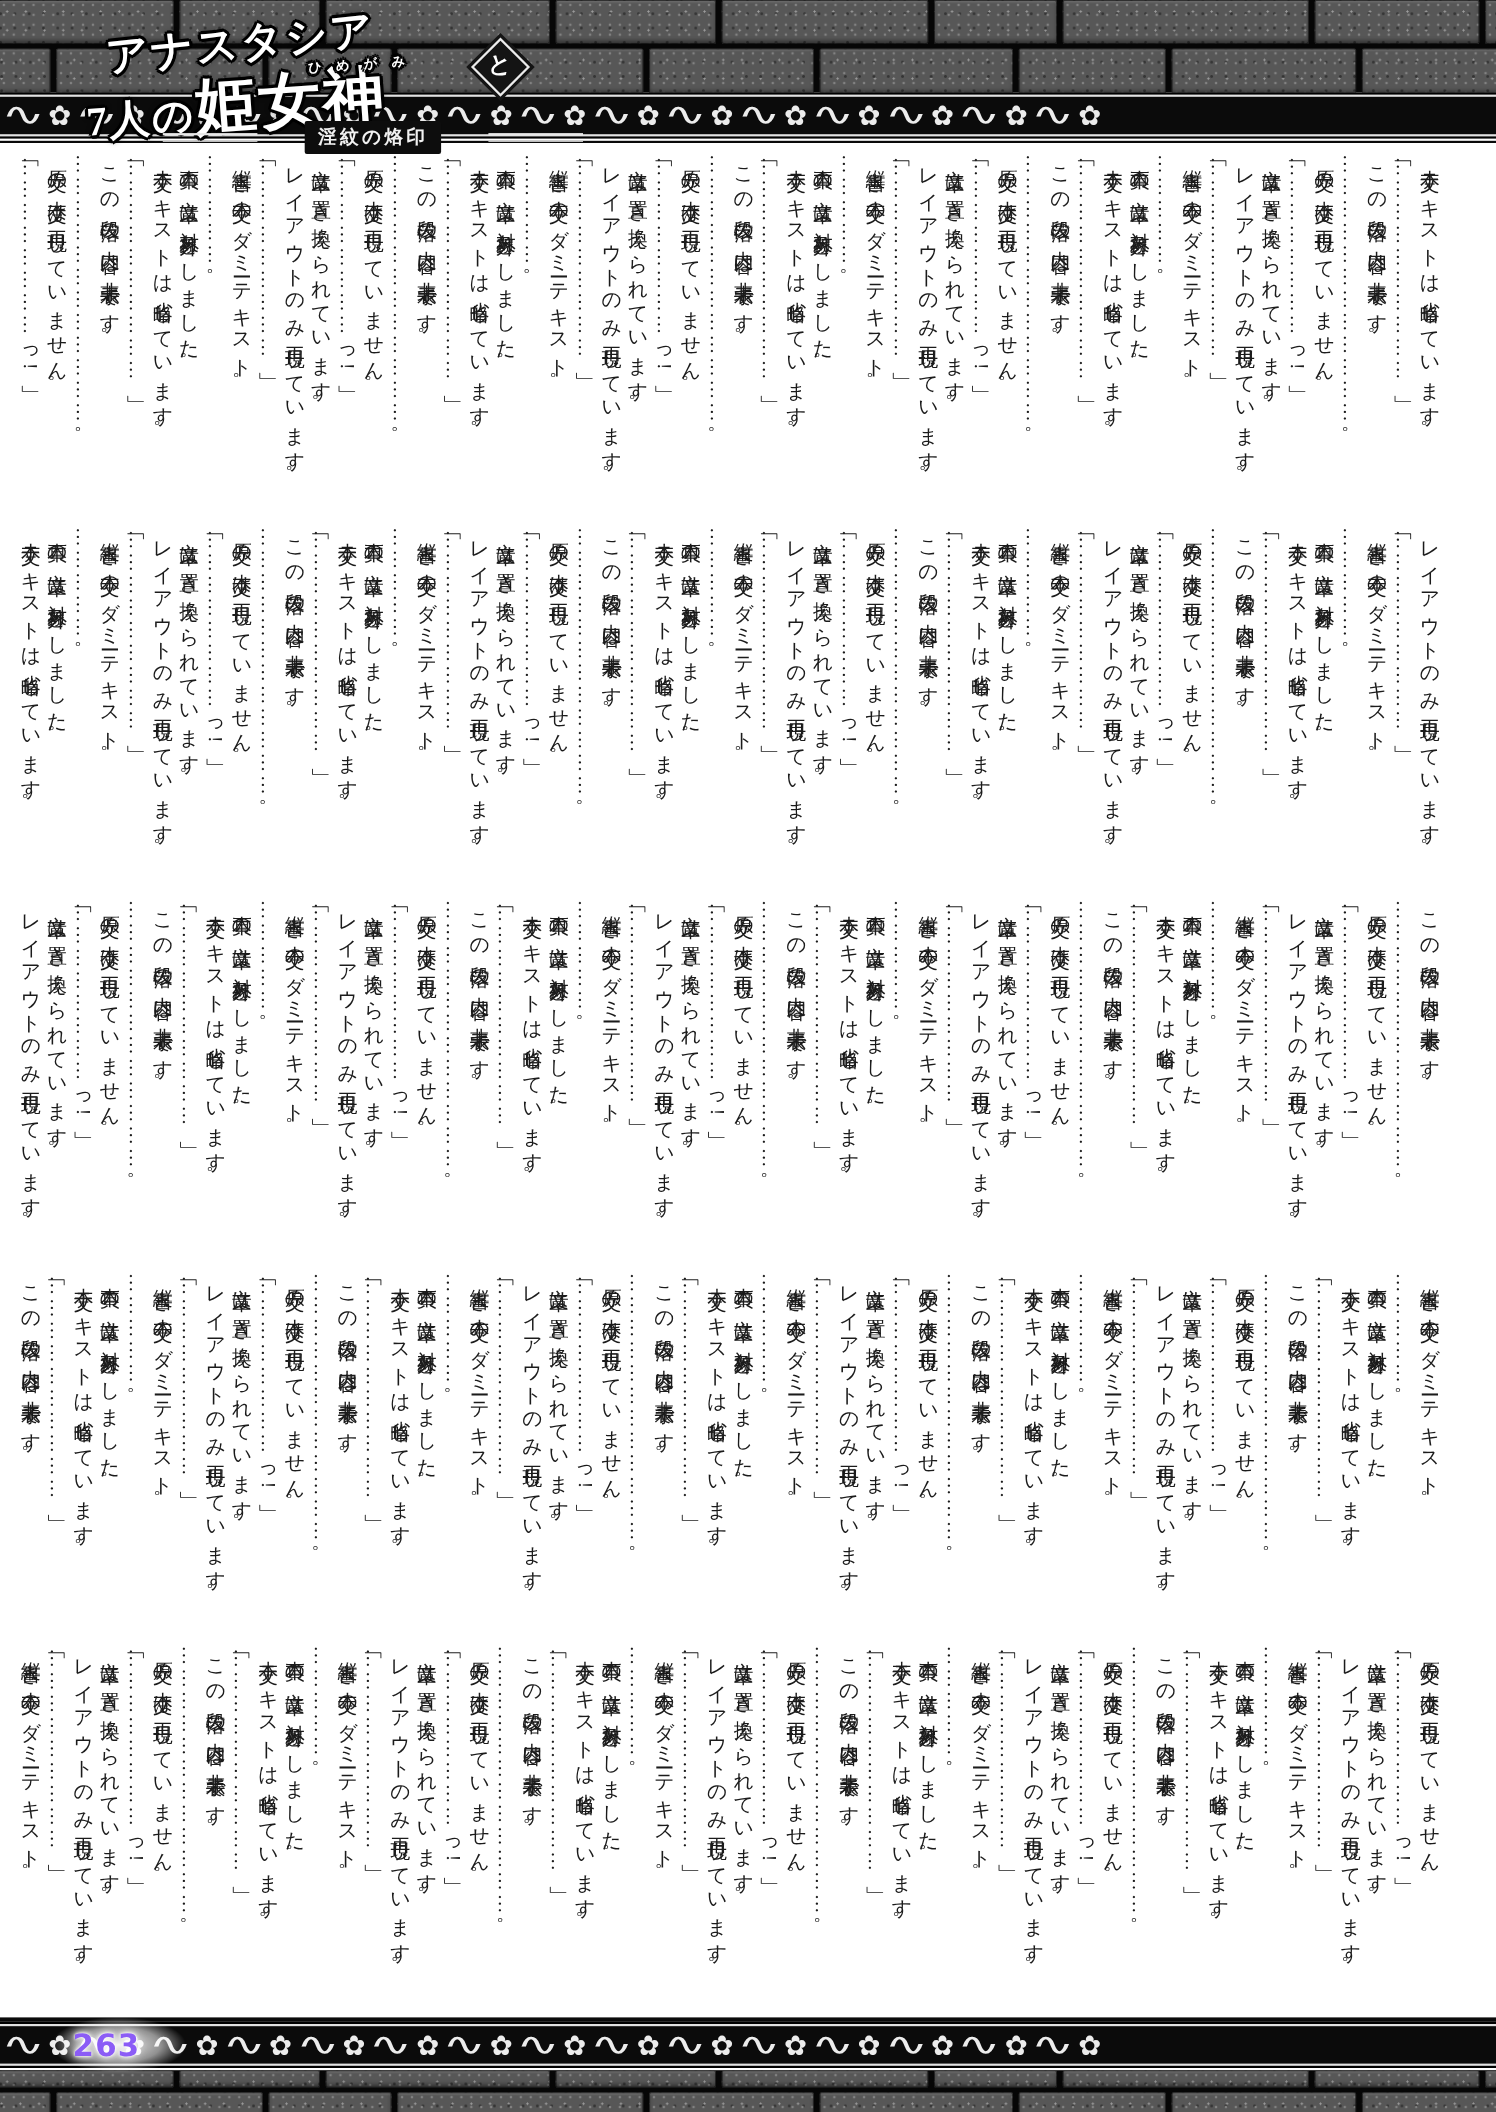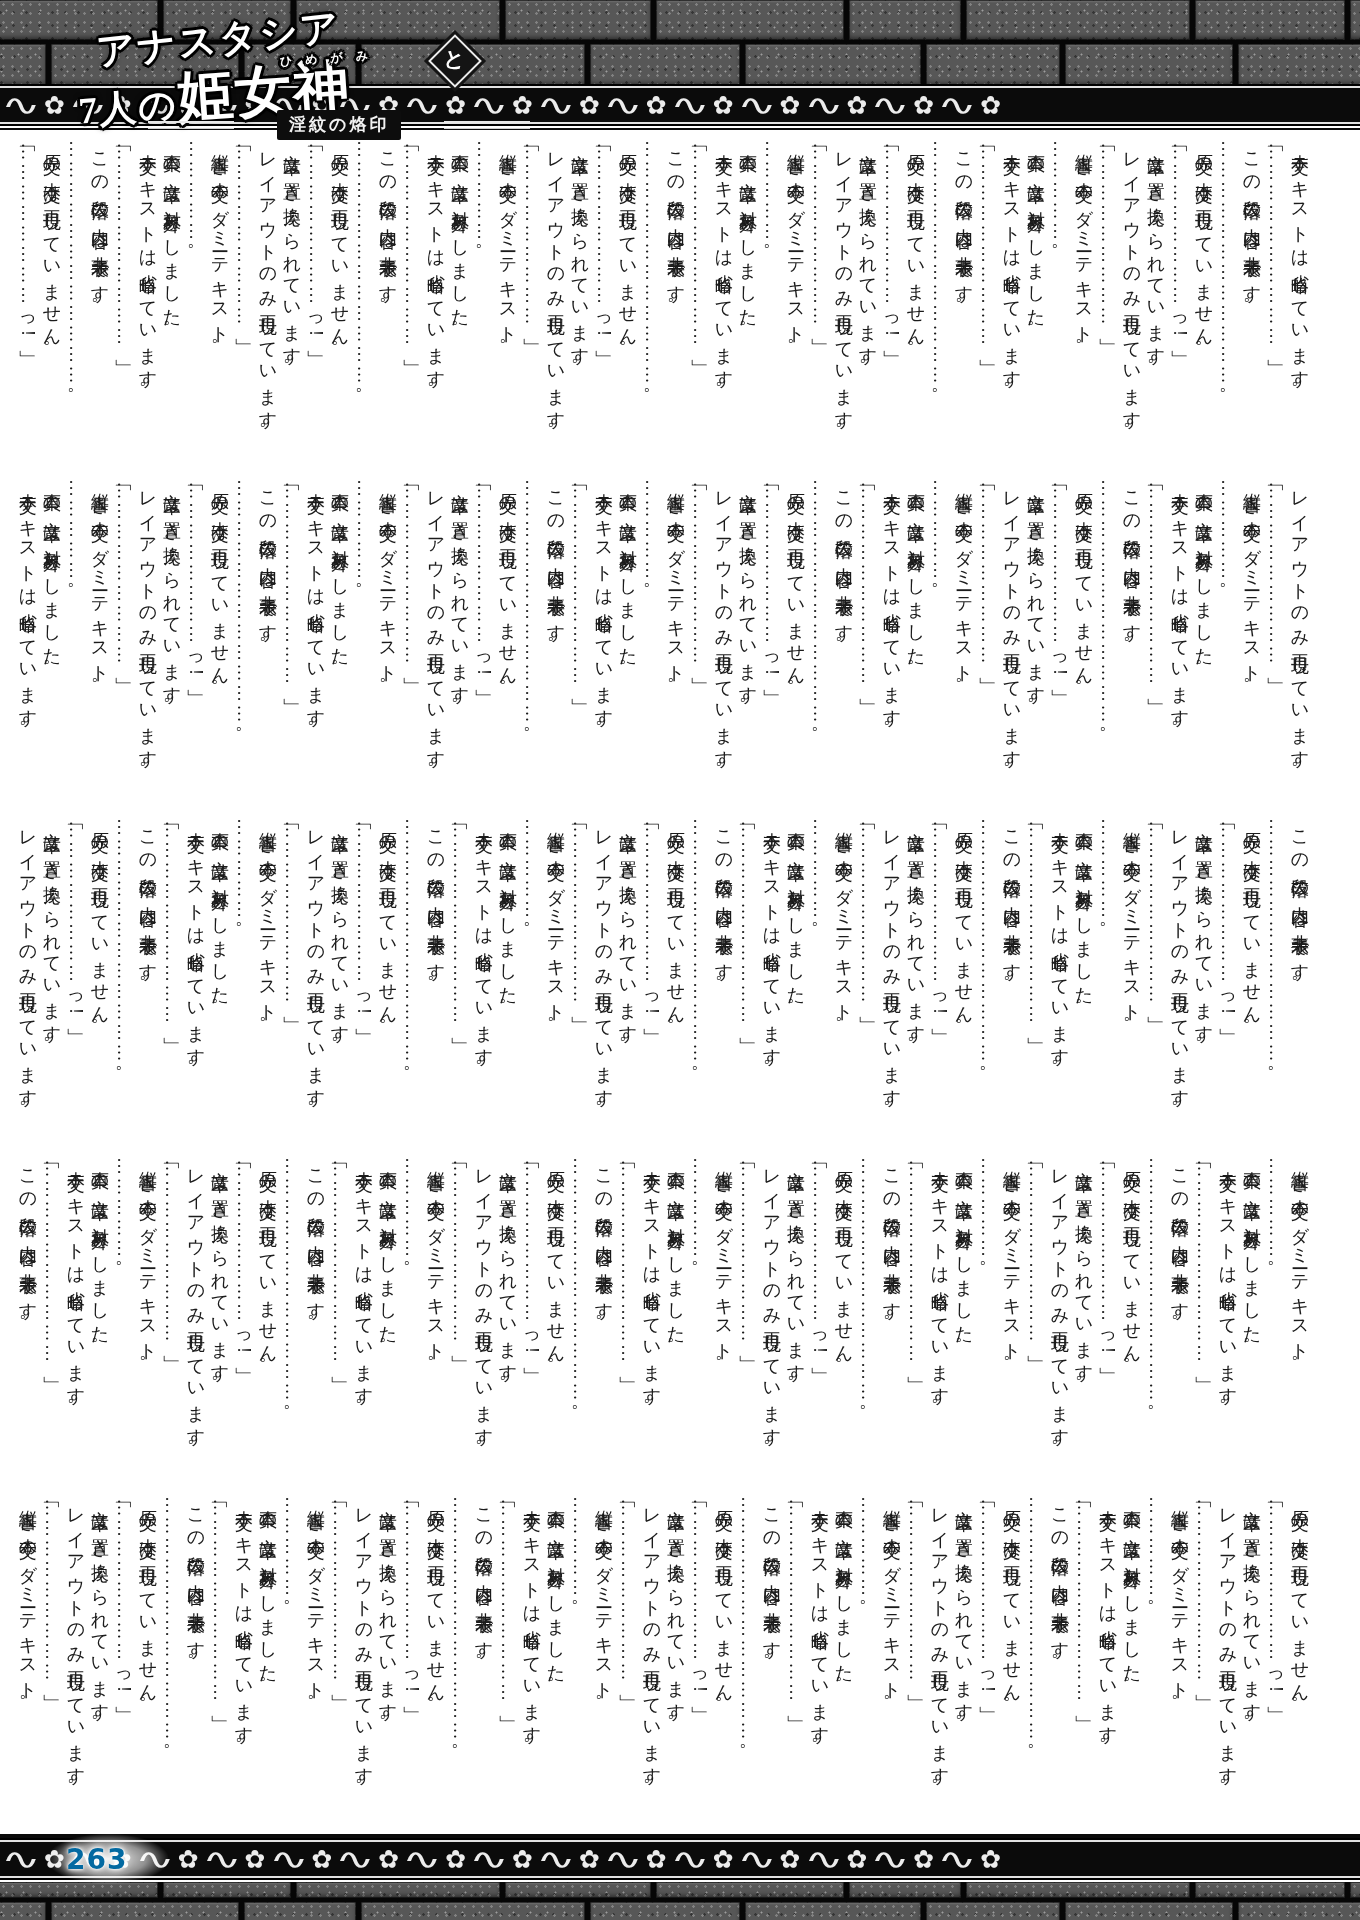--- a/index.html
+++ b/index.html
@@ -87,21 +87,21 @@
   
   .black-rule{position:absolute; left:0; width:1360px; background:#0a0a0a;}
 
   
   #pageno-glow{
     position:absolute; left:48px; top:1834px; width:120px; height:50px; z-index:21;
     background:radial-gradient(ellipse at center, rgba(255,255,255,.95) 0%, rgba(255,255,255,.55) 45%, rgba(255,255,255,0) 72%);
   }
   #pageno{
     position:absolute; left:66px; top:1843px; z-index:22;
-    font-family:"DejaVu Sans",sans-serif; font-weight:bold; font-size:28px; color:#0369a1;
+    font-family:"DejaVu Sans",sans-serif; font-weight:bold; font-size:28px; color:#8b5cf6;
     letter-spacing:1px;
     text-shadow:0 0 5px #fff, 0 0 10px #fff, 0 0 2px #fff;
   }
 </style>
 </head>
 <body>
 
 <div id="page">
 
   <div class="brick-zone" id="brick-top" style="top:0; height:84px;">

